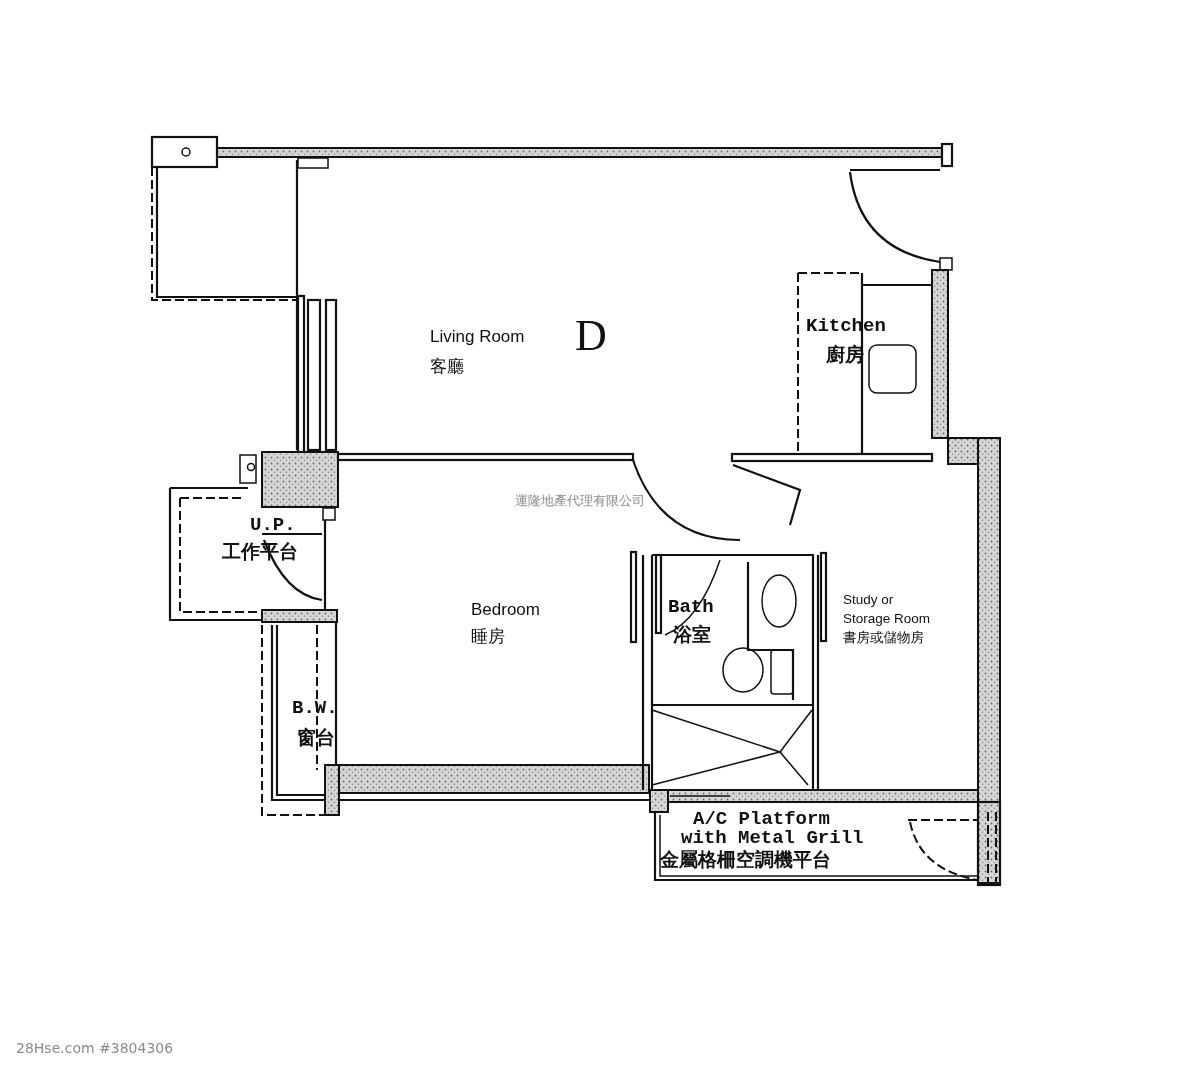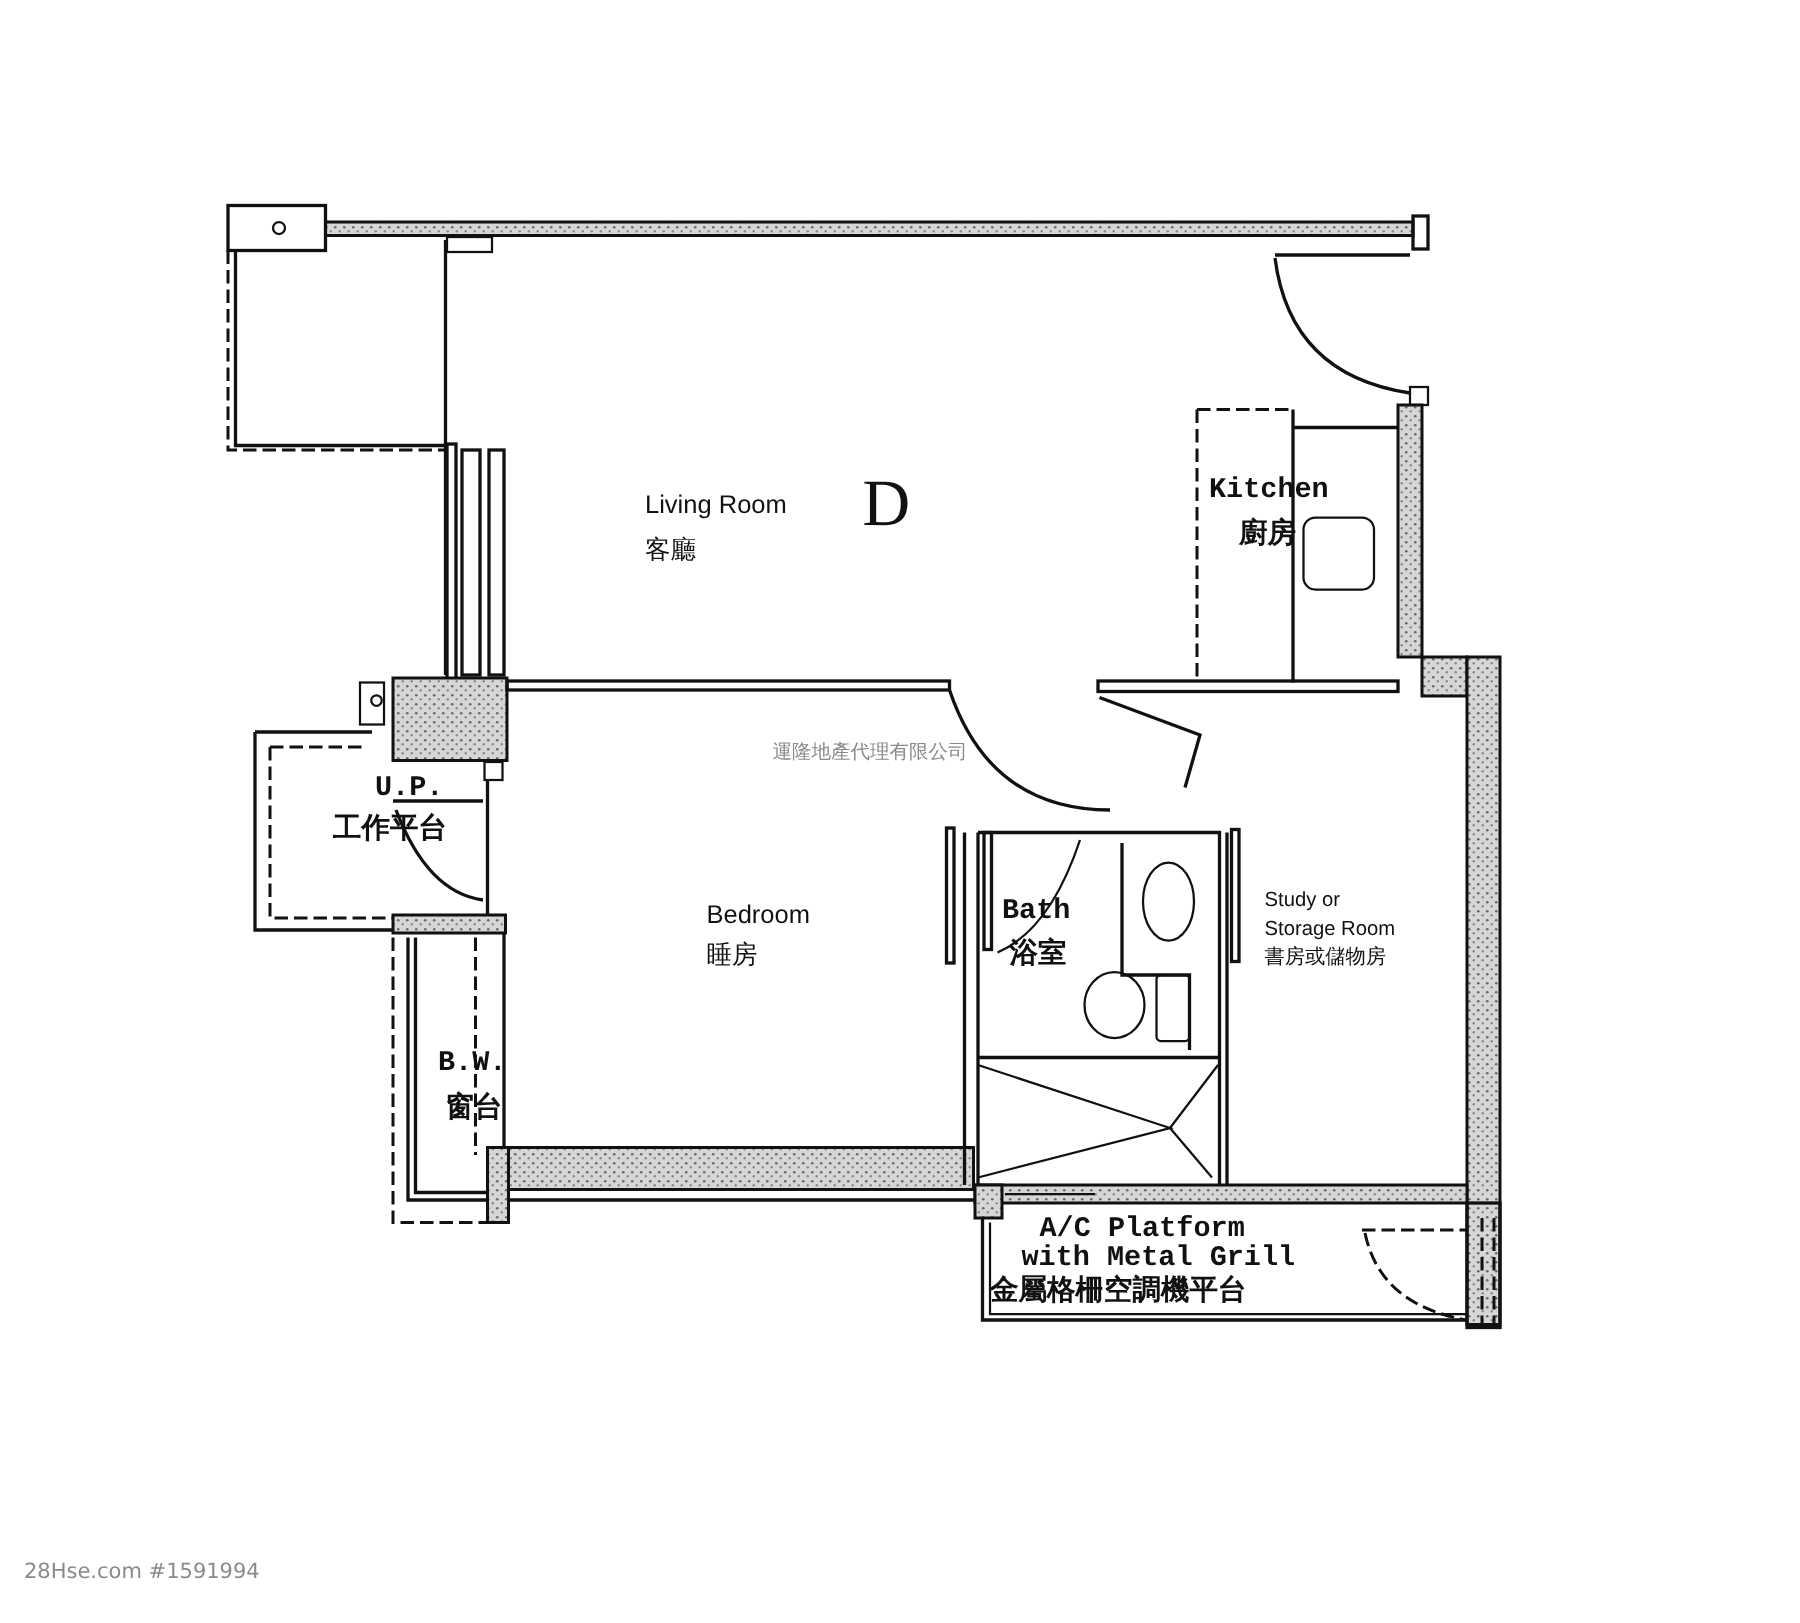--- a/index.html
+++ b/index.html
@@ -162,13 +162,13 @@
 
     <text class="lbl-mono" x="292" y="713">B.W.</text>
     <text class="lbl-serif-cjk" x="297" y="744">窗台</text>
 
     <text class="lbl-mono" x="693" y="824">A/C Platform</text>
     <text class="lbl-mono" x="681" y="843">with Metal Grill</text>
     <text class="lbl-serif-cjk" x="660" y="866">金屬格柵空調機平台</text>
   </g>
 </svg>
 
-<div class="footer">28Hse.com #1591994</div>
+<div class="footer">28Hse.com #3804306</div>
 
 </body></html>

